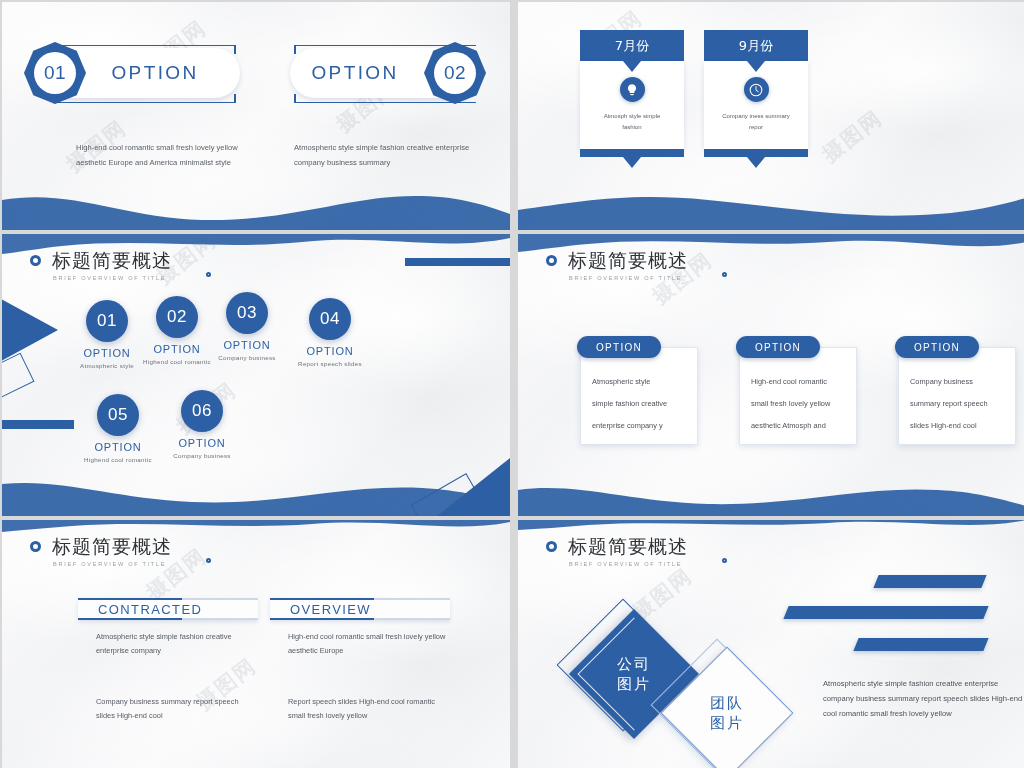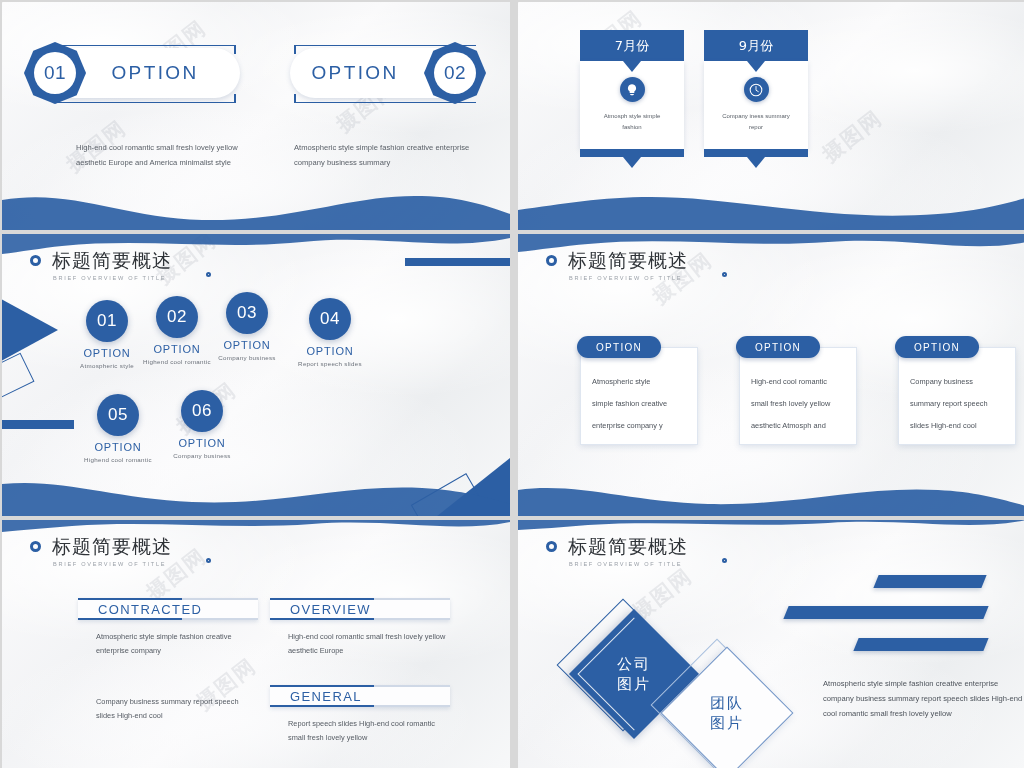--- a/index.html
+++ b/index.html
@@ -439,25 +439,20 @@
           <span class="rt"></span>
           <span class="rb"></span>
           <span class="ht">OVERVIEW</span>
         </div>
         <div class="hd">High-end cool romantic small fresh lovely yellow aesthetic Europe</div>
       </div>
       <div class="hcell" style="left:76px;top:87px">
         <div class="hd">Company business summary report speech slides High-end cool</div>
       </div>
       <div class="hcell" style="left:268px;top:87px">
-        <div class="hbar">
-          <span class="rt"></span>
-          <span class="rb"></span>
-          <span class="ht">GENERAL</span>
-        </div>
         <div class="hd">Report speech slides High-end cool romantic small fresh lovely yellow</div>
       </div>
     </div>
   </div>
 
   <div class="slide">
     <div class="wm" style="left:110px;top:60px">摄图网</div>
     <div class="wm" style="left:170px;top:160px">摄图网</div>
 
     <svg style="position:absolute;top:-2px;left:0;width:100%;height:26px" viewBox="0 0 508 26" preserveAspectRatio="none">

